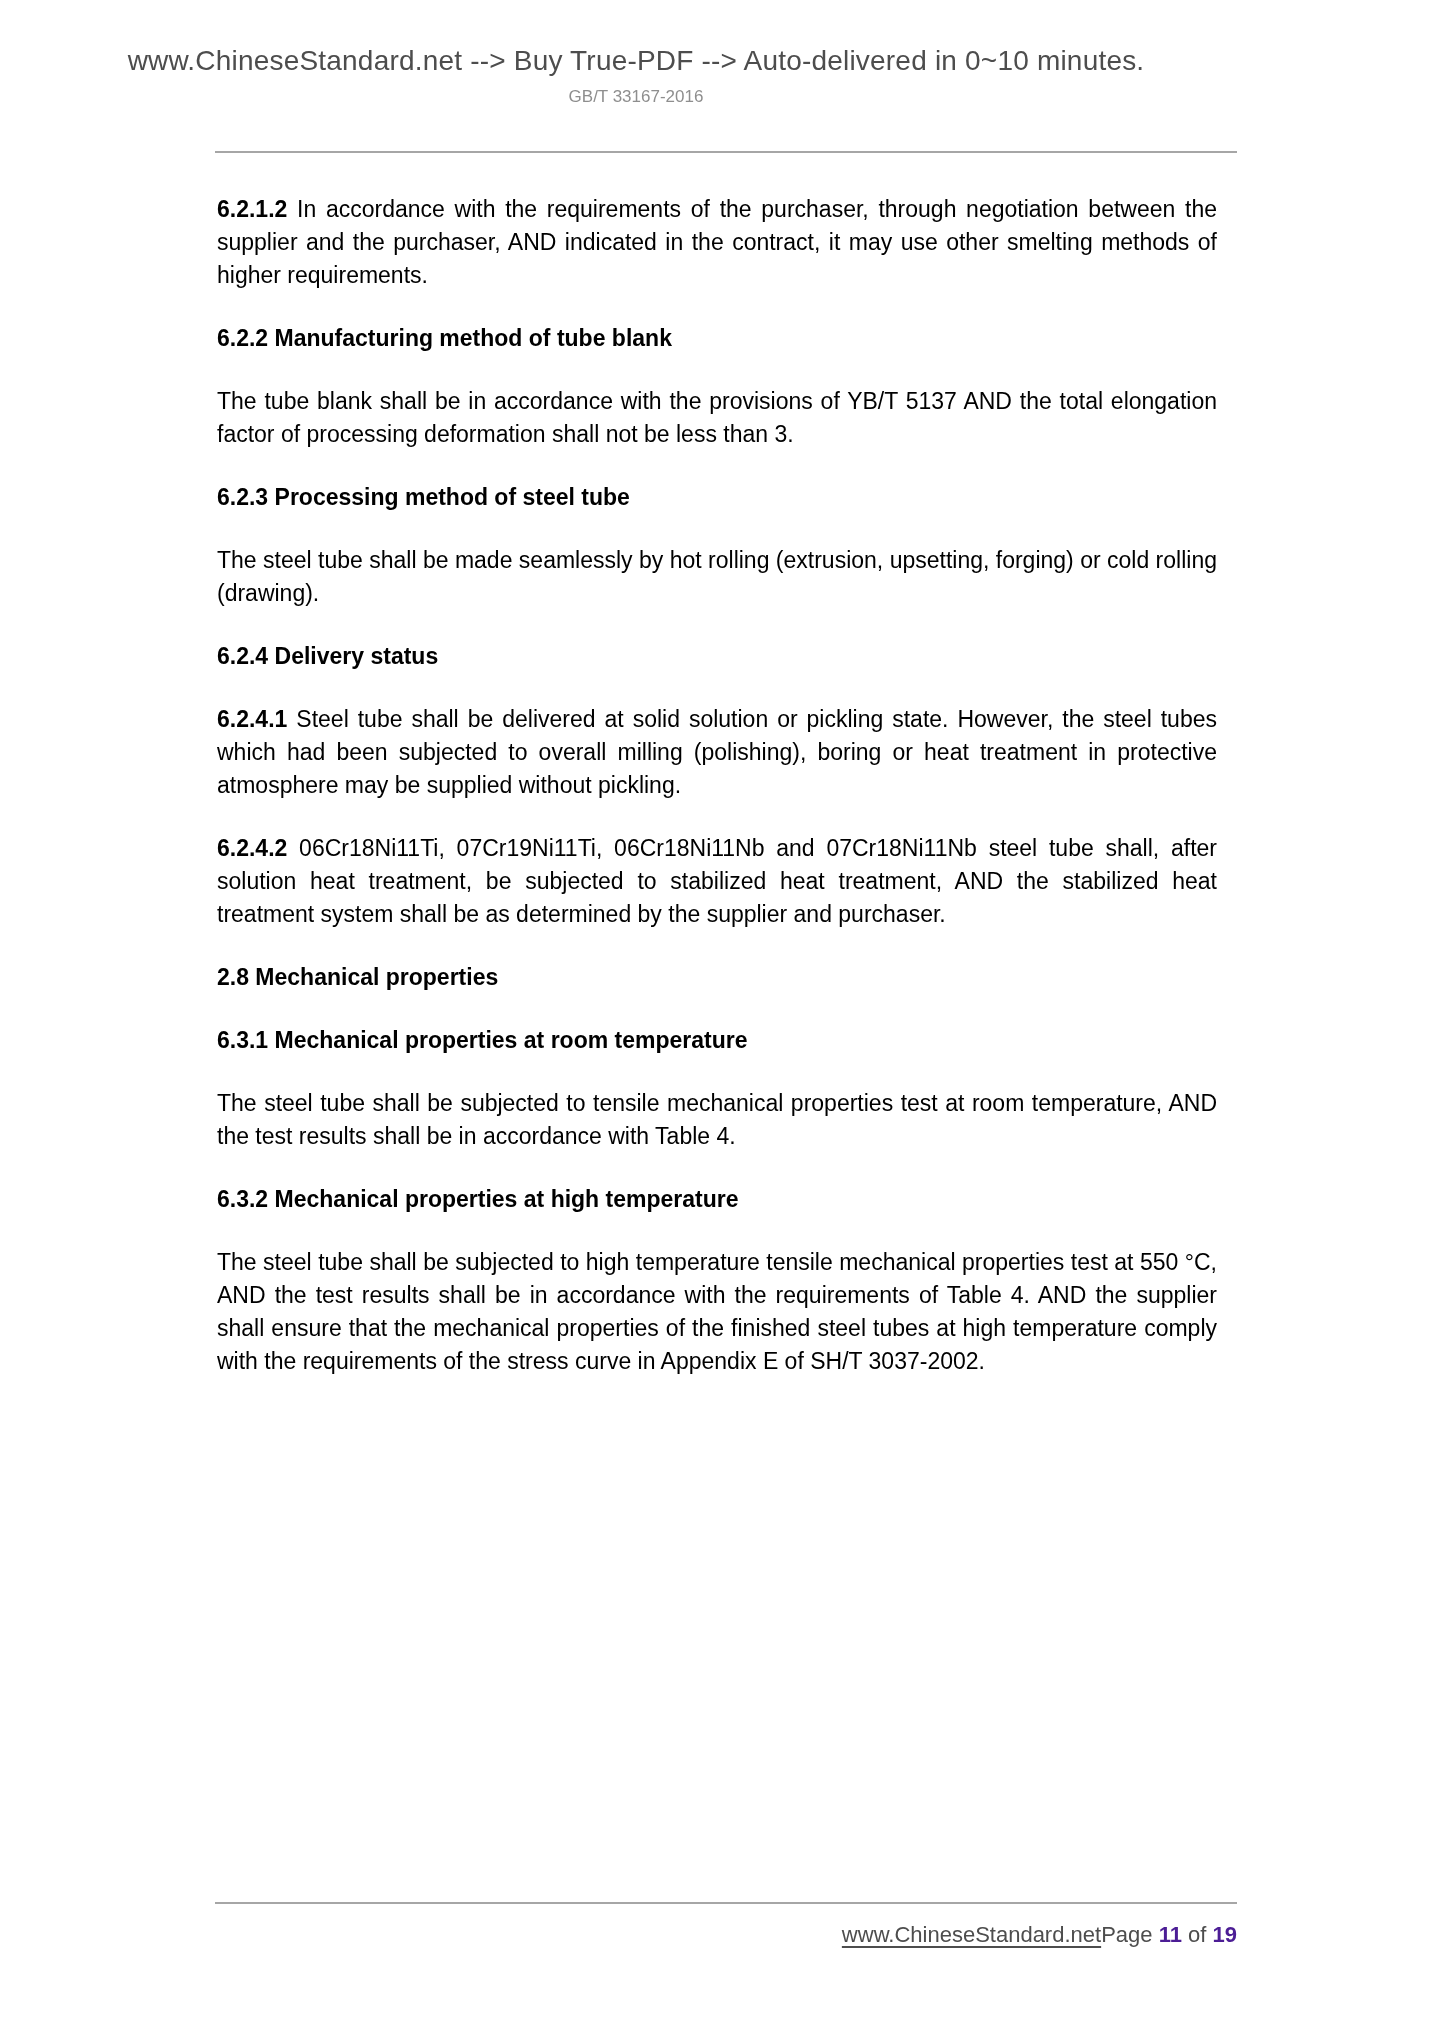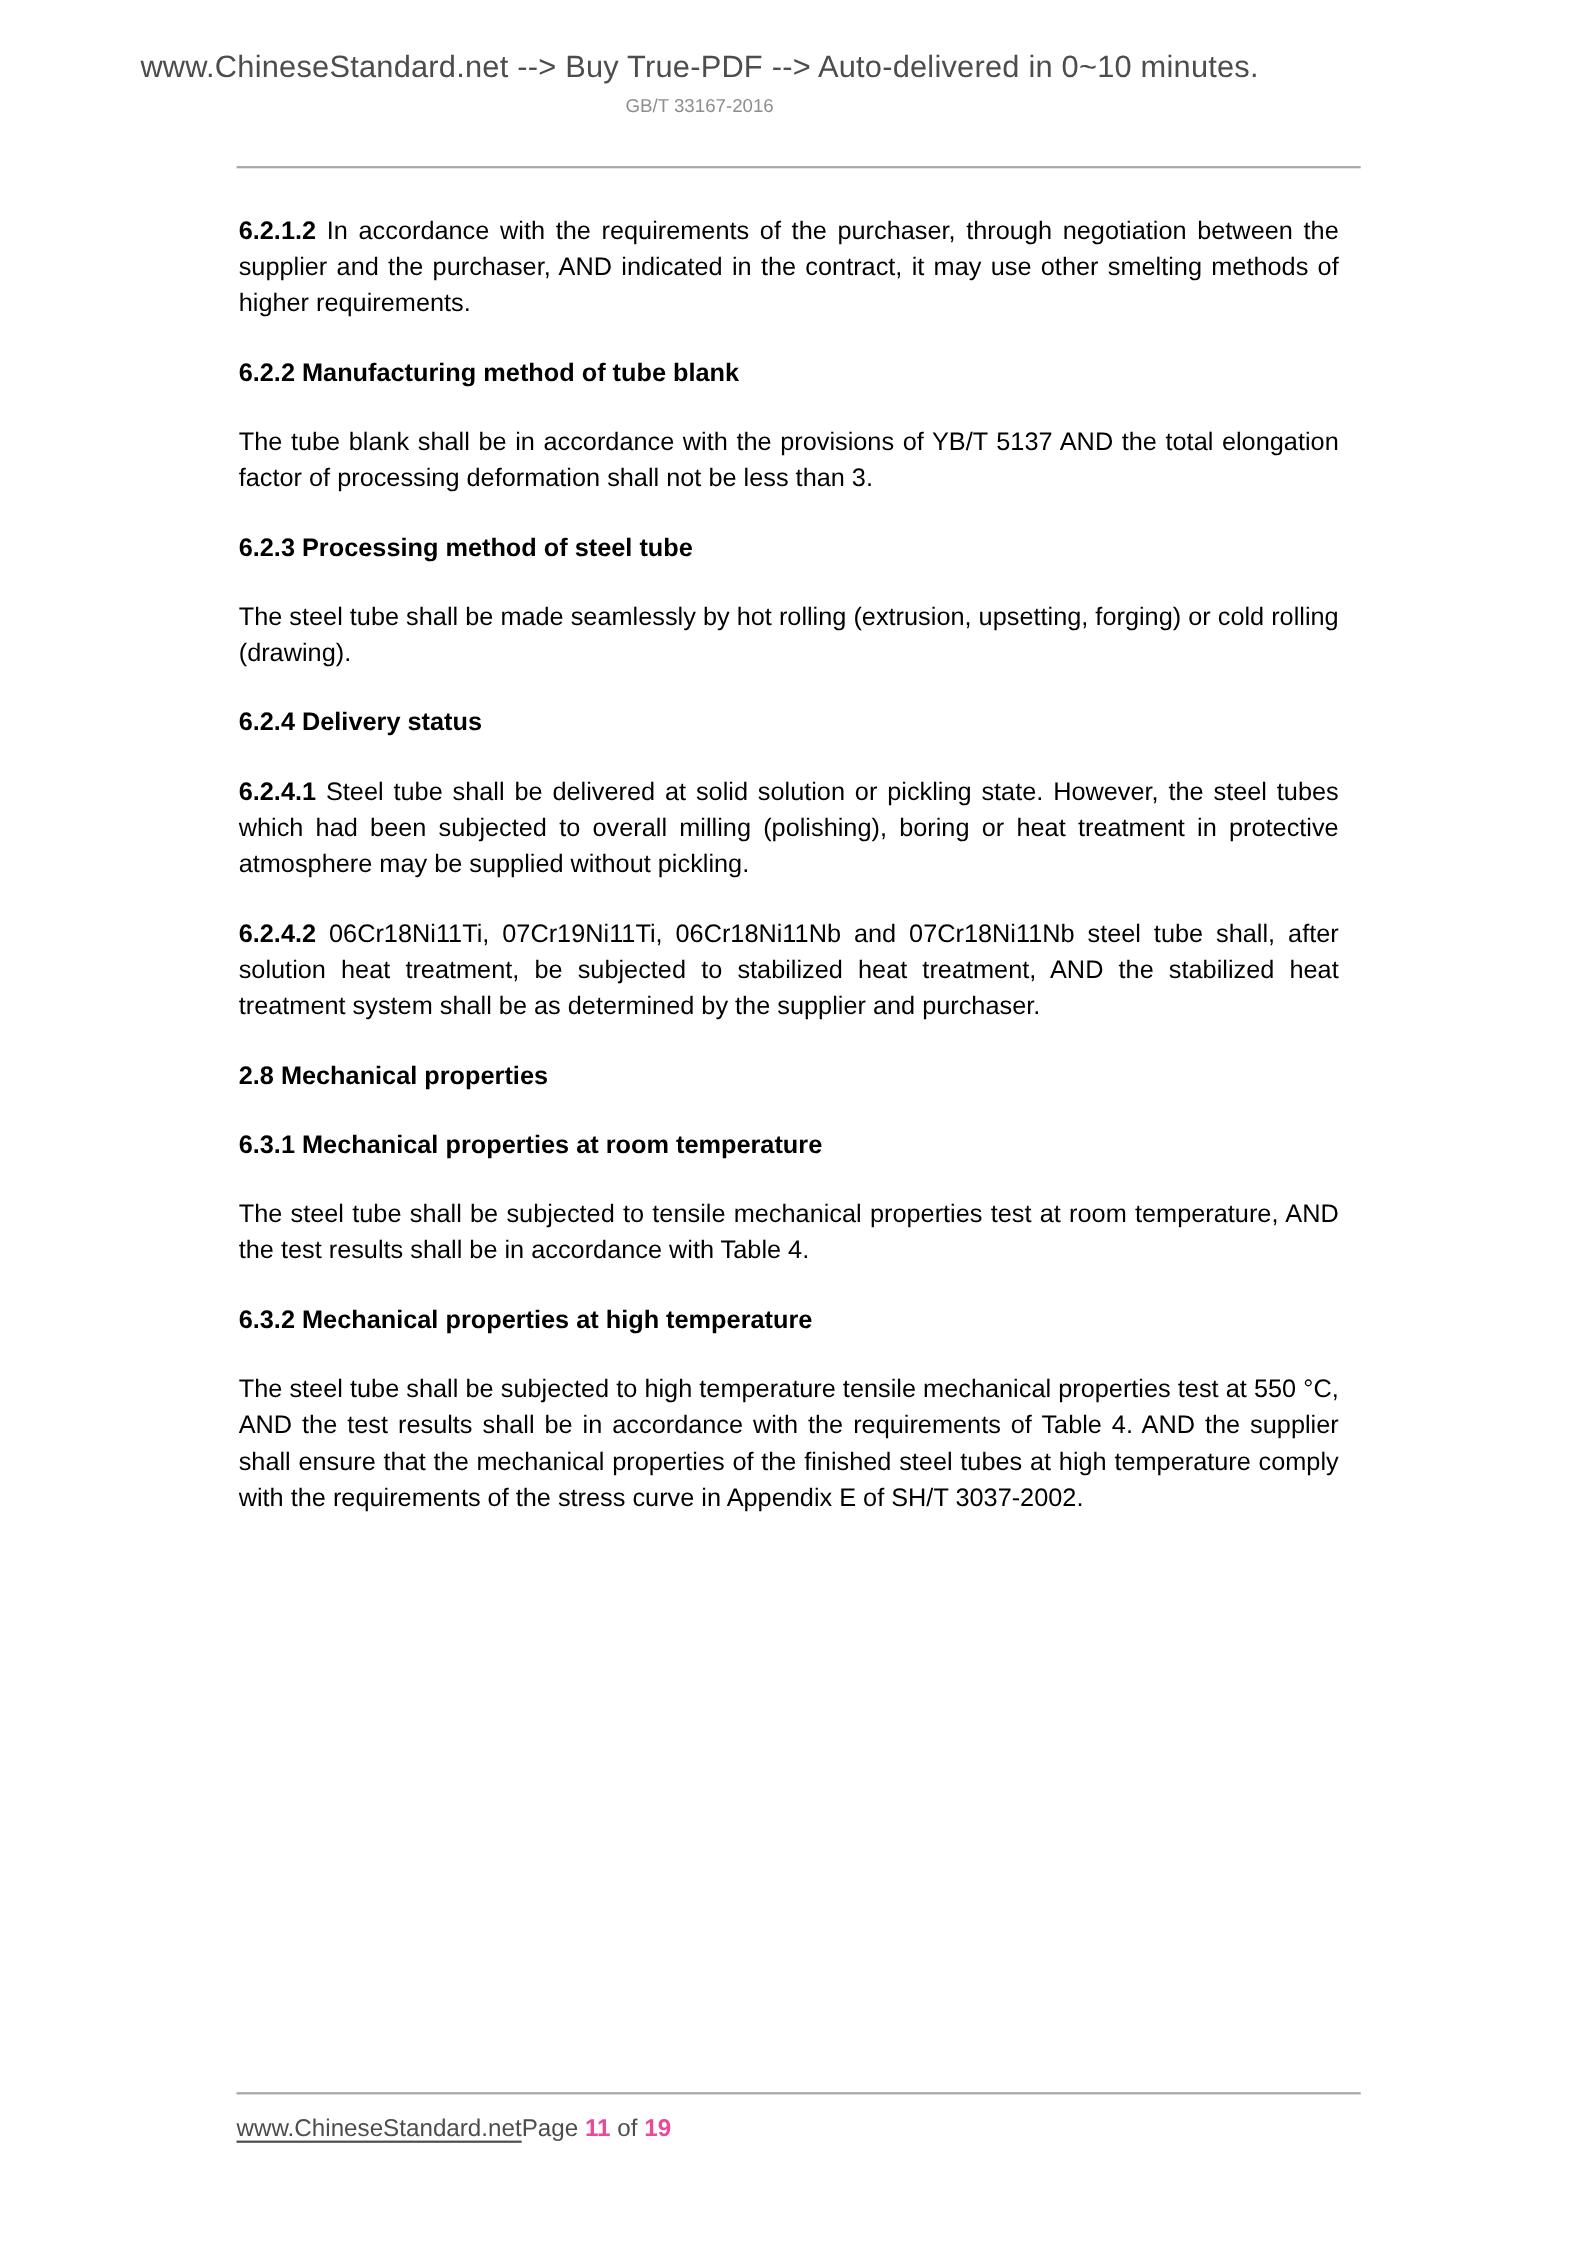--- a/index.html
+++ b/index.html
@@ -63,33 +63,33 @@
     font-weight: bold;
     margin-bottom: 30px;
     text-align: left;
   }
   .footer {
     position: absolute;
     top: 1922px;
     left: 215px;
     width: 1022px;
     display: flex;
-    justify-content: flex-start;
+    justify-content: flex-end;
     align-items: baseline;
     font-size: 22px;
     color: #4d4d4d;
   }
   .footer-site {
     color: #4d4d4d;
     text-decoration: underline;
     text-underline-offset: 4px;
     cursor: pointer;
   }
   .footer-page { color: #4d4d4d; }
-  .footer-page b { font-weight: bold; color: #ec4899; }
+  .footer-page b { font-weight: bold; color: #4c1d95; }
 </style>
 </head>
 <body>
 
 <div class="page">
 
   <div class="header">
     <div class="header-line1">www.ChineseStandard.net --&gt; Buy True-PDF --&gt; Auto-delivered in 0~10 minutes.</div>
     <div class="header-line2">GB/T 33167-2016</div>
   </div>

